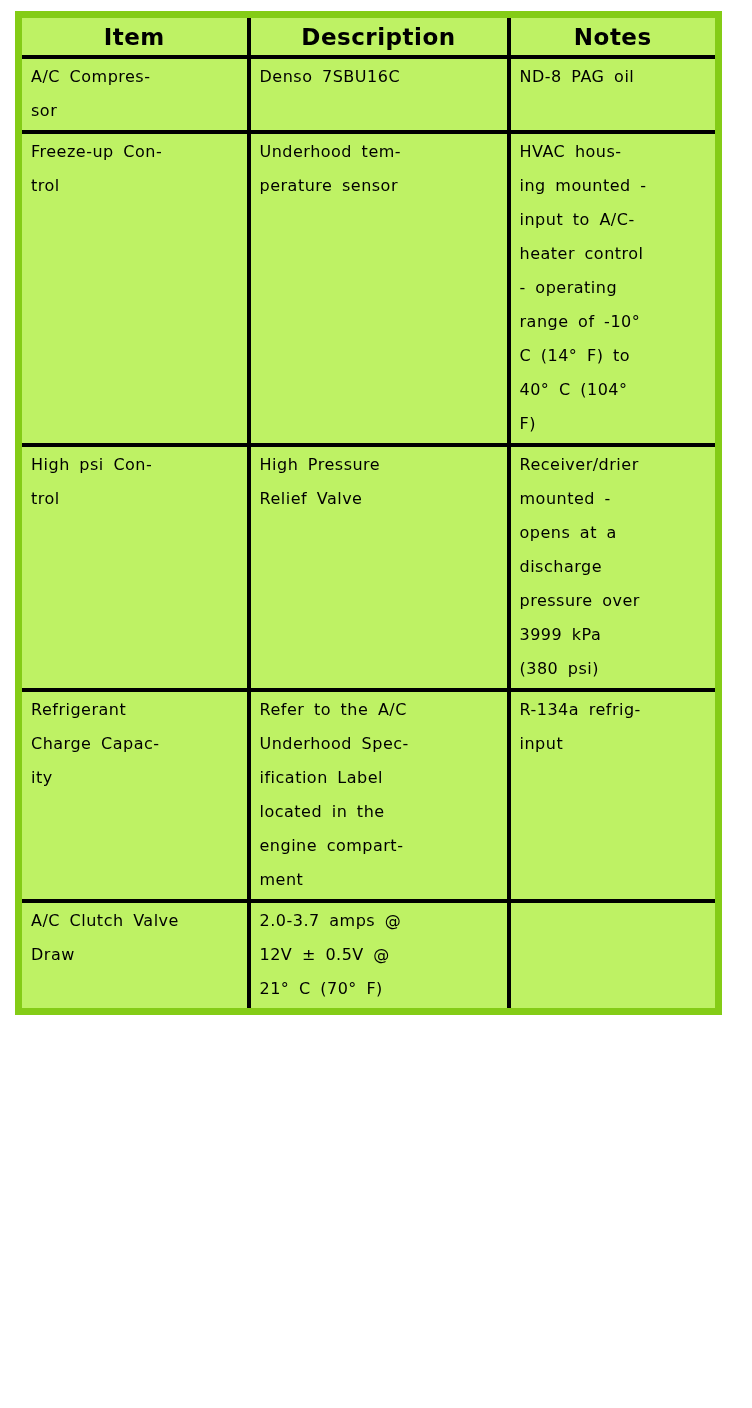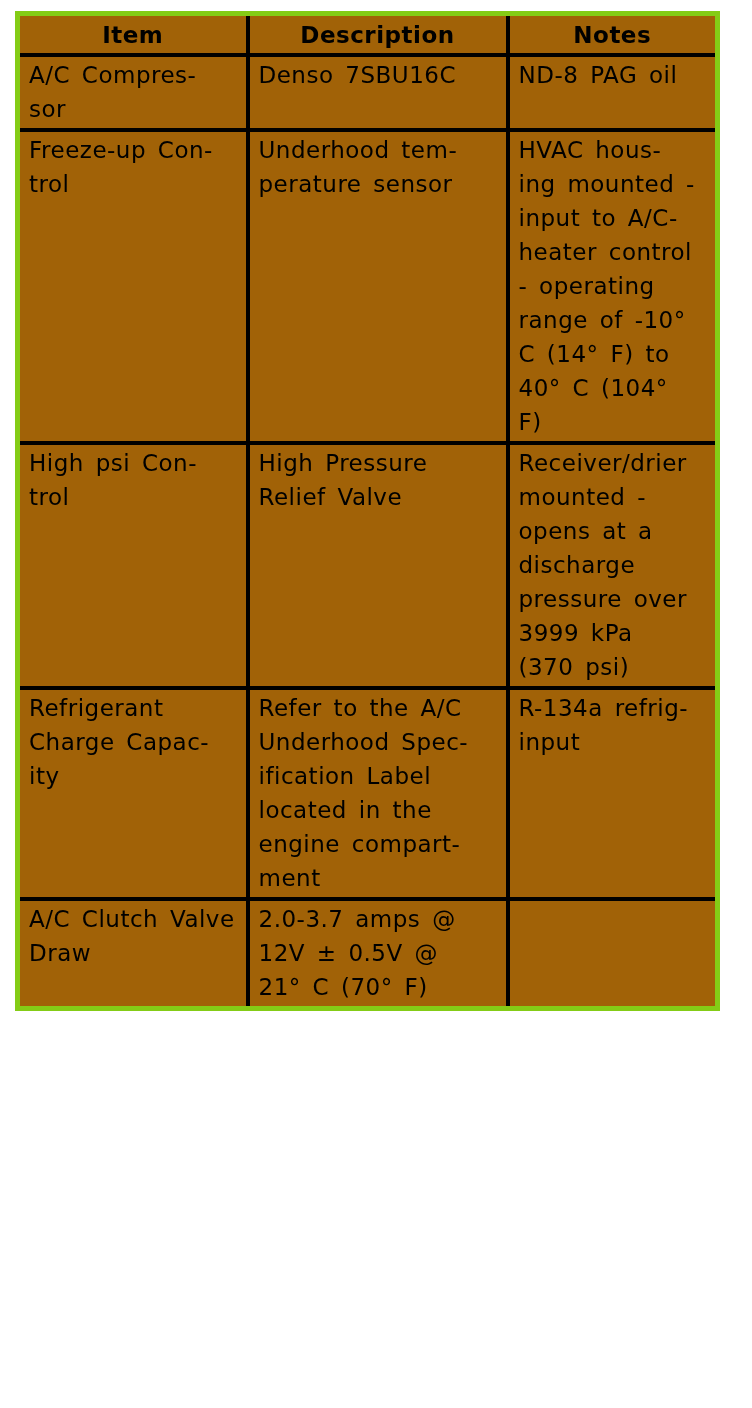--- a/index.html
+++ b/index.html
@@ -14,43 +14,43 @@
     background: #ffffff;
     overflow: hidden;
   }
   table.specs {
     position: absolute;
     left: 15px;
     top: 11px;
     width: 700px;
     border-collapse: collapse;
     table-layout: fixed;
-    background: #a16207;
-    border: 5px solid #84cc16;
+    background: #bef264;
+    border: 7px solid #84cc16;
   }
   table.specs th,
   table.specs td {
     border: 4px solid #000000;
     vertical-align: top;
     color: #000000;
     font-family: "DejaVu Sans", sans-serif;
     overflow: hidden;
   }
   table.specs th {
     font-size: 23px;
     line-height: 34px;
     font-weight: bold;
     text-align: center;
     letter-spacing: 0.5px;
     padding: 2px 4px 1px 4px;
     height: 37px;
     box-sizing: border-box;
   }
   table.specs td {
-    font-size: 23px;
+    font-size: 16px;
     line-height: 34px;
     letter-spacing: 0.5px;
     word-spacing: 4px;
     text-align: left;
     padding: 1px 8px 2px 9px;
     white-space: pre-line;
   }
   tr.r1 { height: 70px; }
   tr.r2 { height: 309px; }
   tr.r3 { height: 270px; }
@@ -100,21 +100,21 @@
       <td>High psi Con-
 trol</td>
       <td>High Pressure
 Relief Valve</td>
       <td>Receiver/drier
 mounted -
 opens at a
 discharge
 pressure over
 3999 kPa
-(370 psi)</td>
+(380 psi)</td>
     </tr>
     <tr class="r5">
       <td>Refrigerant
 Charge Capac-
 ity</td>
       <td>Refer to the A/C
 Underhood Spec-
 ification Label
 located in the
 engine compart-

